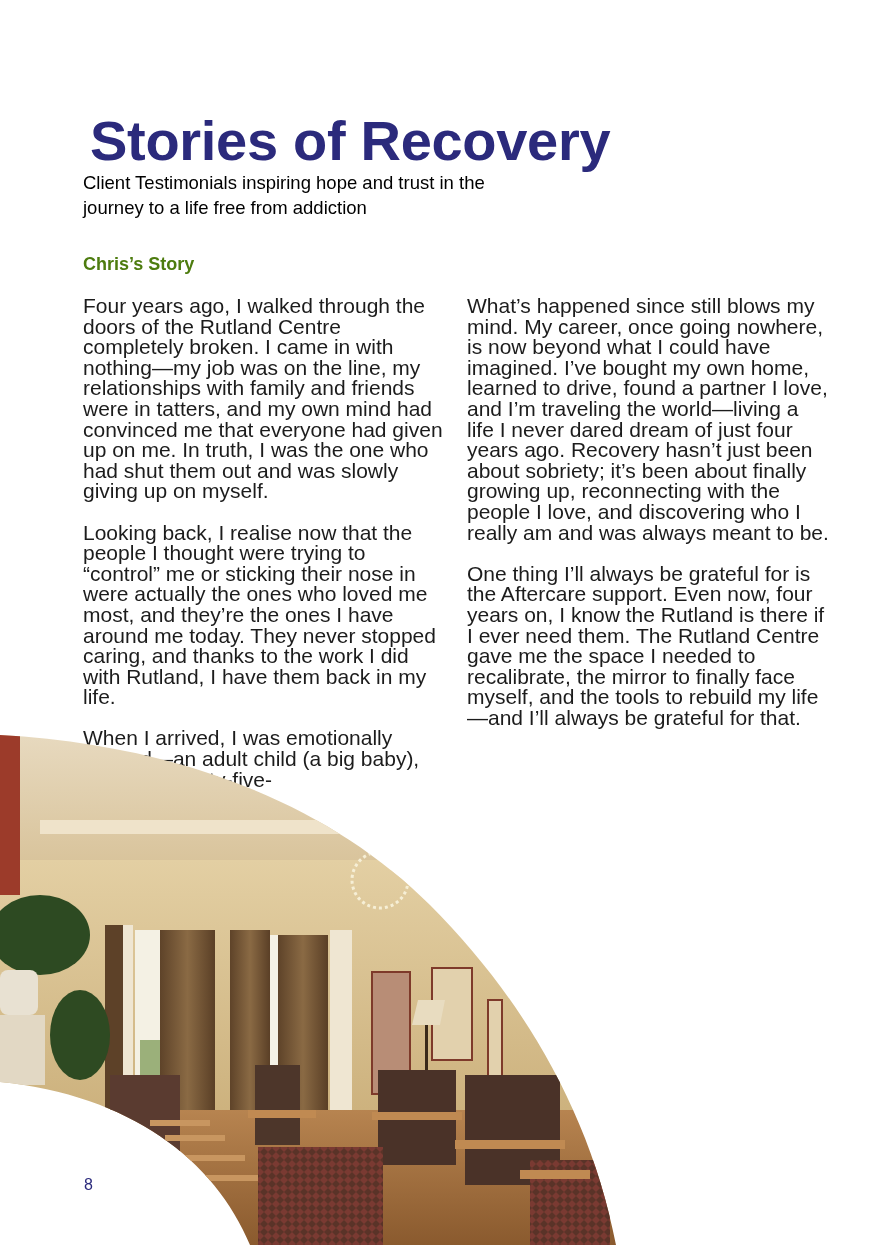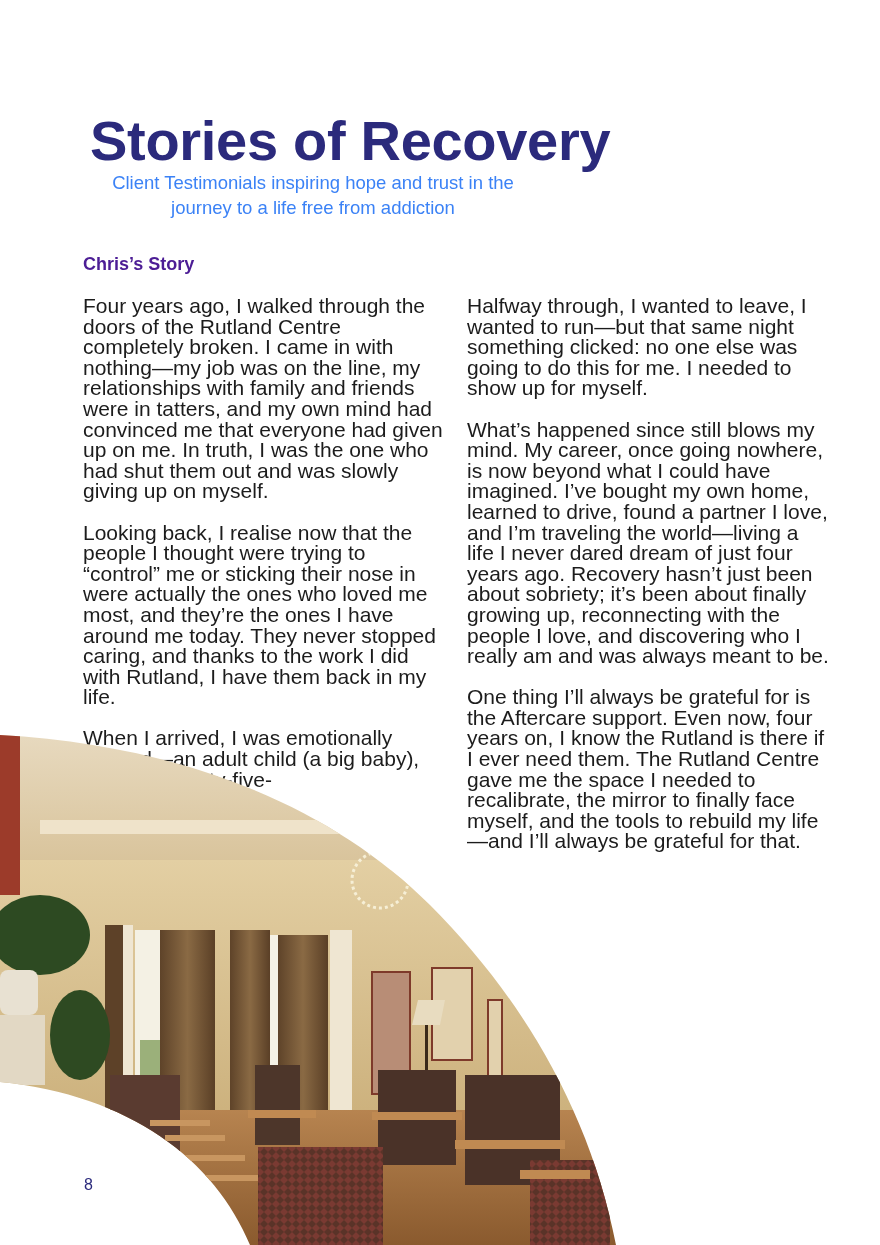--- a/index.html
+++ b/index.html
@@ -9,25 +9,25 @@
     font-family: "Liberation Sans", "DejaVu Sans", sans-serif;
     color: #1c1c1c;
   }
   .title {
     position: absolute; left: 83px; top: 106px; margin: 7px;
     font-size: 56px; font-weight: bold; color: #2b2a7c; letter-spacing: -0.3px;
     line-height: 56px; white-space: nowrap;
   }
   .subtitle {
     position: absolute; left: 83px; top: 170px; width: 460px; margin: 0;
-    font-size: 18.5px; font-weight: normal; color: #3b82f6; line-height: 25px; text-align: center;
+    font-size: 18.5px; font-weight: normal; color: #000000; line-height: 25px;
   }
   .story-heading {
     position: absolute; left: 83px; top: 252px; margin: 0;
-    font-size: 18px; font-weight: bold; color: #4c1d95; line-height: 24px;
+    font-size: 18px; font-weight: bold; color: #4d7c0f; line-height: 24px;
   }
   .col {
     position: absolute; top: 296px; width: 360px;
     font-size: 21px; line-height: 20.6px;
   }
   .col.left { left: 83px; }
   .col.right { left: 467px; width: 362px; }
   .col p { margin: 0 0 20.6px 0; }
   .photo {
     position: absolute; left: 0; top: 720px; width: 640px; height: 525px;
@@ -44,21 +44,20 @@
 <h2 class="subtitle">Client Testimonials inspiring hope and trust in the journey to a life free from addiction</h2>
 <h3 class="story-heading">Chris’s Story</h3>
 
 <div class="col left">
   <p>Four years ago, I walked through the doors of the Rutland Centre completely broken. I came in with nothing—my job was on the line, my relationships with family and friends were in tatters, and my own mind had convinced me that everyone had given up on me. In truth, I was the one who had shut them out and was slowly giving up on myself.</p>
   <p>Looking back, I realise now that the people I thought were trying to “control” me or sticking their nose in were actually the ones who loved me most, and they’re the ones I have around me today. They never stopped caring, and thanks to the work I did with Rutland, I have them back in my life.</p>
   <p>When I arrived, I was emotionally stunted—an adult child (a big baby), living with thirty-five-</p>
 </div>
 
 <div class="col right">
-  <p>Halfway through, I wanted to leave, I wanted to run—but that same night something clicked: no one else was going to do this for me. I needed to show up for myself.</p>
   <p>What’s happened since still blows my mind. My career, once going nowhere, is now beyond what I could have imagined. I’ve bought my own home, learned to drive, found a partner I love, and I’m traveling the world—living a life I never dared dream of just four years ago. Recovery hasn’t just been about sobriety; it’s been about finally growing up, reconnecting with the people I love, and discovering who I really am and was always meant to be.</p>
   <p>One thing I’ll always be grateful for is the Aftercare support. Even now, four years on, I know the Rutland is there if I ever need them. The Rutland Centre gave me the space I needed to recalibrate, the mirror to finally face myself, and the tools to rebuild my life—and I’ll always be grateful for that.</p>
 </div>
 
 <svg class="photo" viewBox="0 720 640 525" width="640" height="525" xmlns="http://www.w3.org/2000/svg">
   <defs>
     <clipPath id="crescent">
       <path d="M0,735 C180,745 330,805 430,905 C520,995 590,1110 616,1245 L250,1245 C215,1160 130,1095 0,1082 Z"></path>
     </clipPath>
     <linearGradient id="ceil" x1="0" y1="0" x2="0" y2="1">

